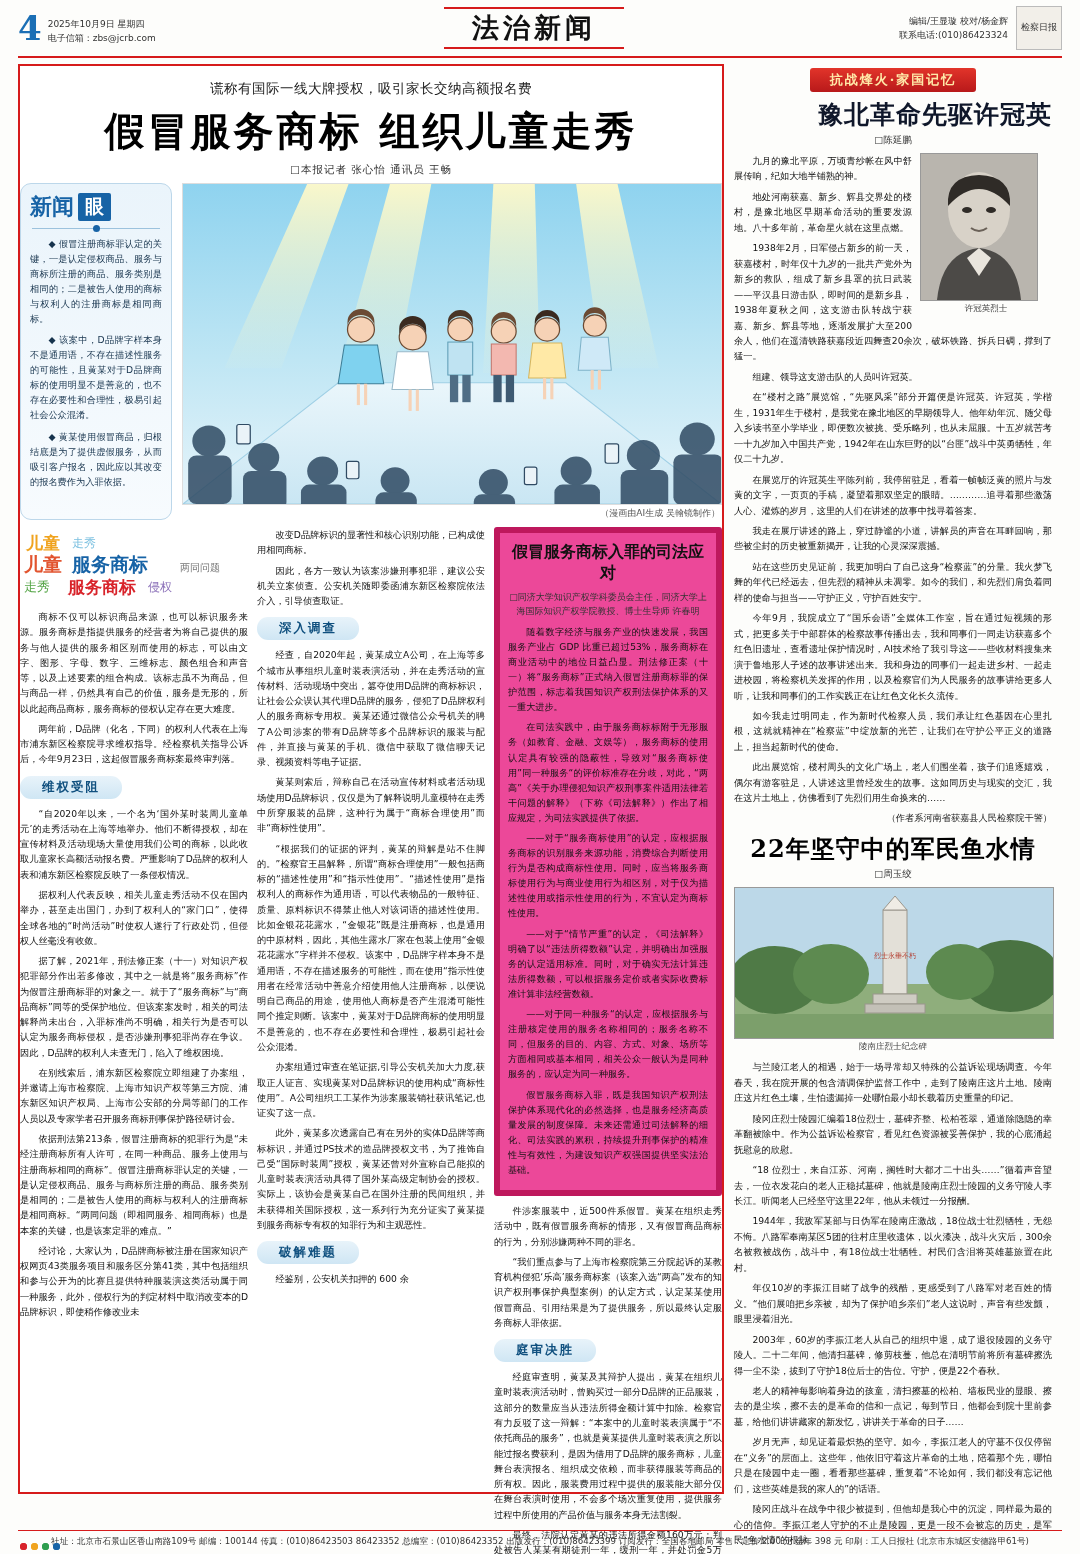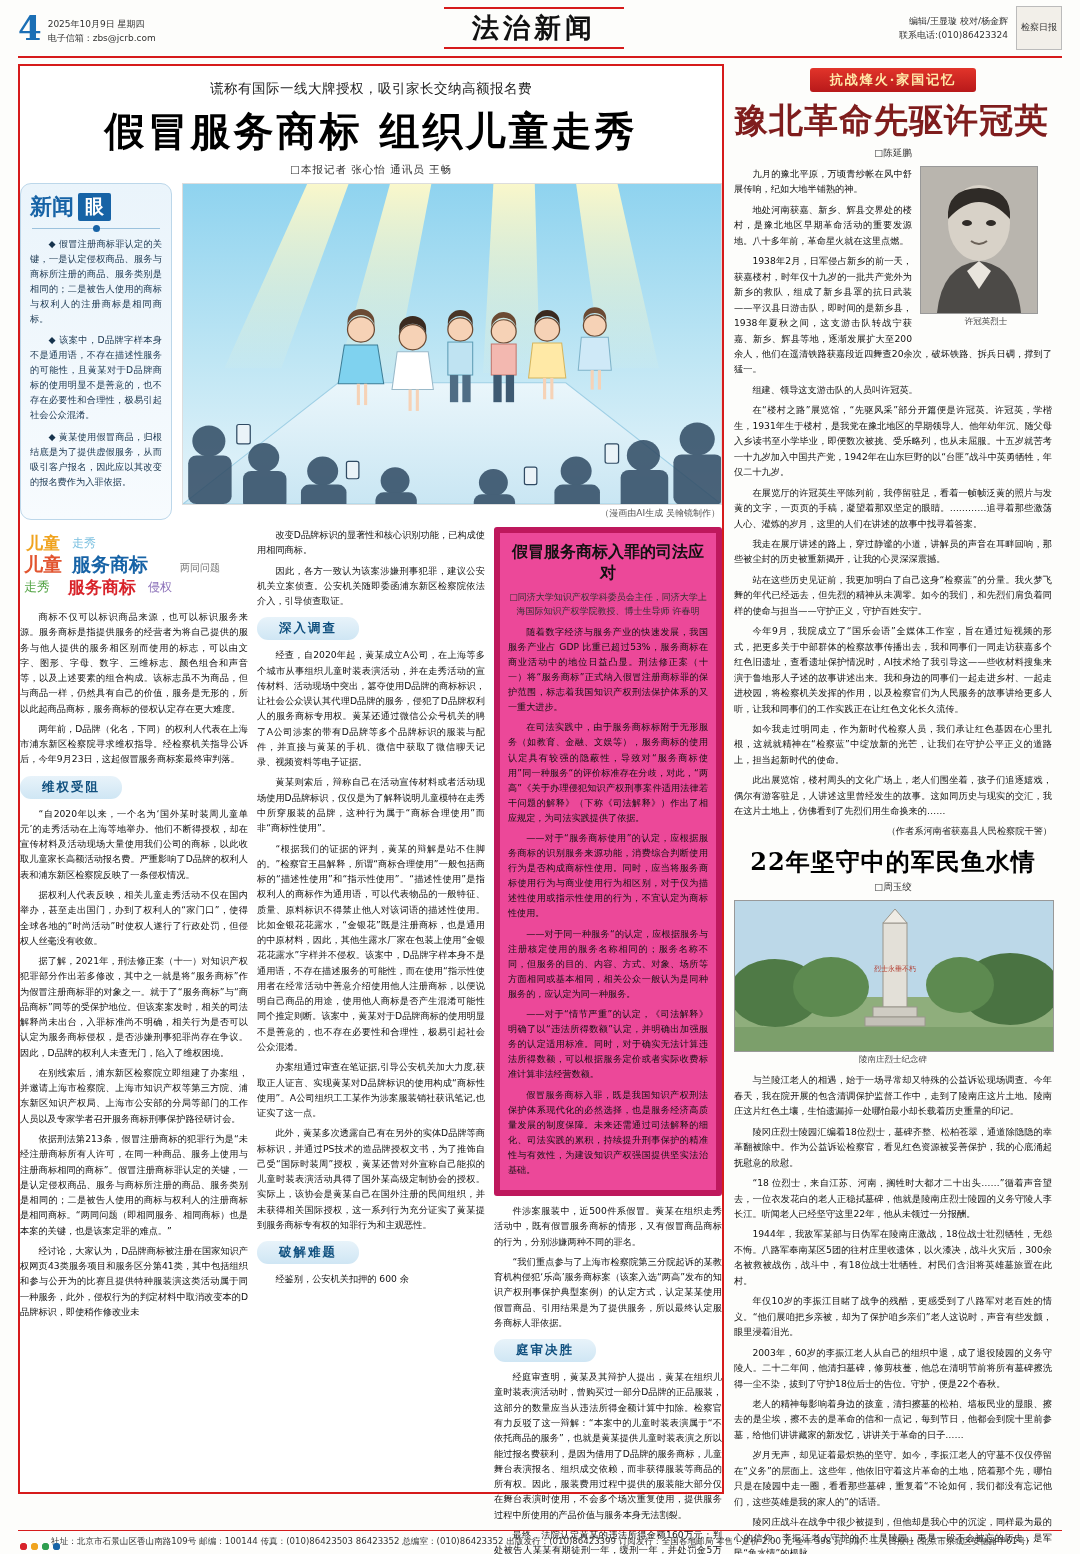--- a/index.html
+++ b/index.html
@@ -56,21 +56,21 @@
 
   
   .assist{border:6px solid #be185d;background:#ec4899;border-radius:3px;padding:7px 8px;box-sizing:border-box;}
   .assist h3{font-size:16px;text-align:center;font-family:"DejaVu Serif","Liberation Serif",serif;font-weight:bold;margin:2px 0 6px;color:#111;}
   .assist .au{font-size:9px;line-height:1.6;text-align:center;color:#333;margin-bottom:6px;}
   .assist .p{font-size:9.1px;}
 
   
   .ribbon{text-align:center;margin:4px 0 6px;}
   .ribbon span{display:inline-block;background:linear-gradient(180deg,#e2342a,#b8191a);color:#ffe9a8;font-size:13px;font-weight:bold;padding:3px 20px;border-radius:3px;letter-spacing:2px;font-family:"DejaVu Serif","Liberation Serif",serif;}
-  .r-head{text-align:left;font-size:34px;font-weight:bold;font-family:"DejaVu Serif","Liberation Serif",serif;margin:4px 0 3px;color:#7f1d1d;letter-spacing:1px;}
+  .r-head{text-align:right;font-size:25px;font-weight:bold;font-family:"DejaVu Serif","Liberation Serif",serif;margin:4px 0 3px;color:#0f172a;letter-spacing:1px;}
   .r-head2{text-align:center;font-size:24px;font-weight:bold;font-family:"DejaVu Serif","Liberation Serif",serif;margin:8px 0 3px;color:#000;letter-spacing:1px;}
   .r-by{text-align:center;font-size:9.5px;color:#333;margin-bottom:6px;}
   .portrait-wrap{float:right;width:132px;margin:0 0 4px 8px;}
   .portrait{width:116px;height:146px;border:1px solid #999;background:linear-gradient(160deg,#cfcfcf,#8e8e8e);position:relative;overflow:hidden;}
   .pic-cap{font-size:8.5px;color:#444;text-align:center;margin-top:2px;}
   .r-p{font-size:9.2px;line-height:1.68;text-align:justify;text-indent:2em;margin:0 0 5px;color:#111;}
   .r-sign{font-size:9.2px;line-height:1.6;text-align:right;color:#222;margin:4px 0 8px;}
   .mono-photo{width:100%;height:150px;border:1px solid #999;margin:4px 0 2px;position:relative;overflow:hidden;background:#b7cdb0;}
 
   
@@ -278,22 +278,22 @@
           <p class="p">经鉴别，公安机关扣押的 600 余</p>
         </div>
 
         <div class="col">
           <div class="assist">
             <h3>假冒服务商标入罪的司法应对</h3>
             <div class="au">□同济大学知识产权学科委员会主任，同济大学上海国际知识产权学院教授、博士生导师 许春明</div>
             <p class="p">随着数字经济与服务产业的快速发展，我国服务产业占 GDP 比重已超过53%，服务商标在商业活动中的地位日益凸显。刑法修正案（十一）将“服务商标”正式纳入假冒注册商标罪的保护范围，标志着我国知识产权刑法保护体系的又一重大进步。</p>
             <p class="p">在司法实践中，由于服务商标标附于无形服务（如教育、金融、文娱等），服务商标的使用认定具有较强的隐蔽性，导致对“服务商标使用”同一种服务“的评价标准存在分歧，对此，“两高”《关于办理侵犯知识产权刑事案件适用法律若干问题的解释》（下称《司法解释》）作出了相应规定，为司法实践提供了依据。</p>
             <p class="p">——对于“服务商标使用”的认定，应根据服务商标的识别服务来源功能，消费综合判断使用行为是否构成商标性使用。同时，应当将服务商标使用行为与商业使用行为相区别，对于仅为描述性使用或指示性使用的行为，不宜认定为商标性使用。</p>
+            <p class="p">——对于“情节严重”的认定，《司法解释》明确了以“违法所得数额”认定，并明确出加强服务的认定适用标准。同时，对于确实无法计算违法所得数额，可以根据服务定价或者实际收费标准计算非法经营数额。</p>
             <p class="p">——对于同一种服务“的认定，应根据服务与注册核定使用的服务名称相同的；服务名称不同，但服务的目的、内容、方式、对象、场所等方面相同或基本相同，相关公众一般认为是同种服务的，应认定为同一种服务。</p>
-            <p class="p">——对于“情节严重”的认定，《司法解释》明确了以“违法所得数额”认定，并明确出加强服务的认定适用标准。同时，对于确实无法计算违法所得数额，可以根据服务定价或者实际收费标准计算非法经营数额。</p>
             <p class="p">假冒服务商标入罪，既是我国知识产权刑法保护体系现代化的必然选择，也是服务经济高质量发展的制度保障。未来还需通过司法解释的细化、司法实践的累积，持续提升刑事保护的精准性与有效性，为建设知识产权强国提供坚实法治基础。</p>
           </div>
           <p class="p" style="margin-top:7px;">件涉案服装中，近500件系假冒。黄某在组织走秀活动中，既有假冒服务商标的情形，又有假冒商品商标的行为，分别涉嫌两种不同的罪名。</p>
           <p class="p">“我们重点参与了上海市检察院第三分院起诉的某教育机构侵犯‘乐高’服务商标案（该案入选“两高”发布的知识产权刑事保护典型案例）的认定方式，认定某某使用假冒商品、引用结果是为了提供服务，所以最终认定服务商标人罪依据。</p>
           <div class="sub-pill"><span>庭审决胜</span></div>
           <p class="p">经庭审查明，黄某及其辩护人提出，黄某在组织儿童时装表演活动时，曾购买过一部分D品牌的正品服装，这部分的数量应当从违法所得金额计算中扣除。检察官有力反驳了这一辩解：“本案中的儿童时装表演属于“不依托商品的服务”，也就是黄某提供儿童时装表演之所以能过报名费获利，是因为借用了D品牌的服务商标，儿童舞台表演报名、组织成交依赖，而非获得服装等商品的所有权。因此，服装费用过程中提供的服装能大部分仅在舞台表演时使用，不会多个场次重复使用，提供服务过程中所使用的产品价值与服务本身无法割裂。</p>
           <p class="p">最终，法院认定黄某的违法所得金额160万元；判处被告人某某有期徒刑一年，缓刑一年，并处罚金5万元。被告人黄某不服一审判决，提出上诉。今年9月23日，二审法院作出裁定，驳回上诉，维持原判。</p>
         </div>
       </div>
     </div>

